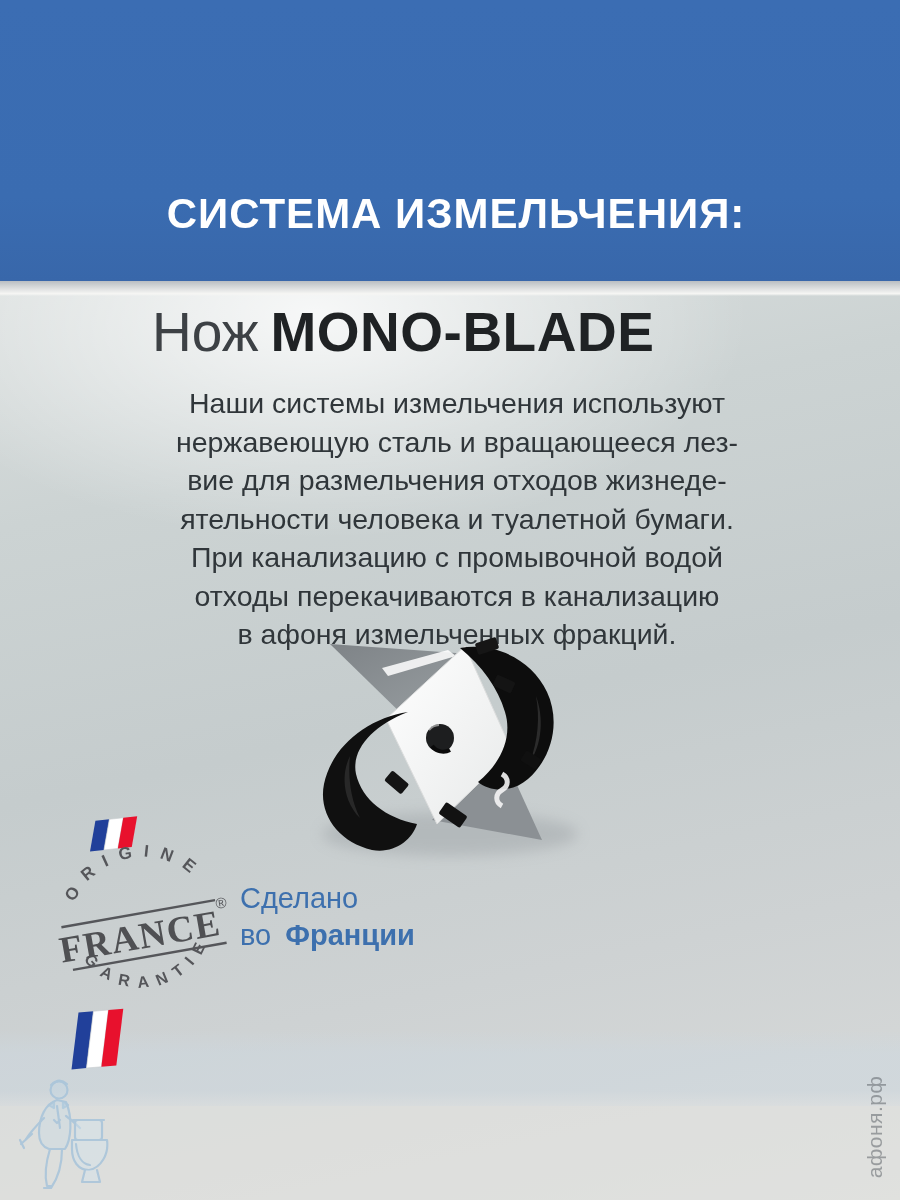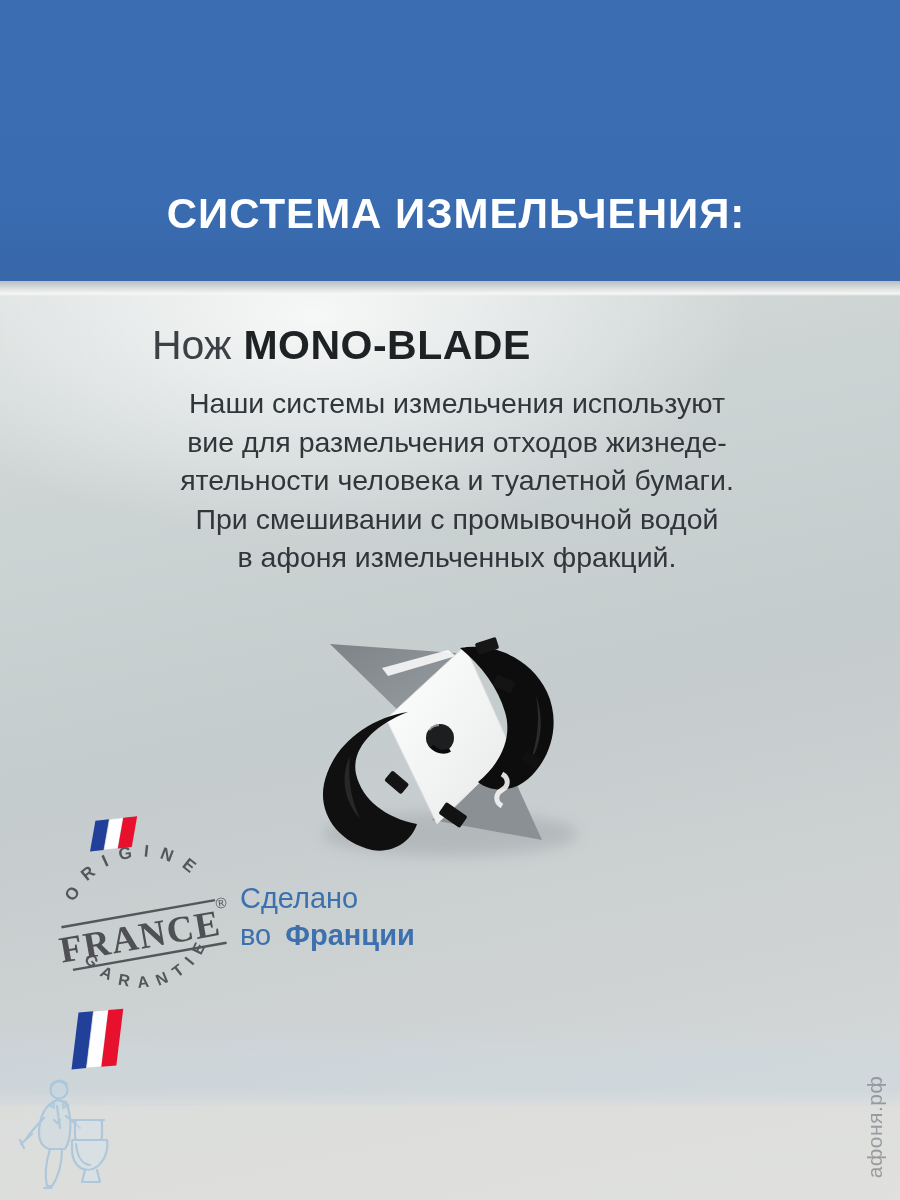--- a/index.html
+++ b/index.html
@@ -33,22 +33,22 @@
     text-align:center; color:#ffffff; font-size:42px; font-weight:700;
     letter-spacing:1px; white-space:nowrap;margin-left:6px;
   }
   .header-edge{
     position:absolute; top:281px; left:0; width:100%; height:15px;
     background:linear-gradient(180deg,#b9bec2 0%,#f6f6f4 85%, rgba(246,246,244,0) 100%);
   }
 
   
   .product-heading{
-    position:absolute; left:152px; top:322px; white-space:nowrap;
-    font-size:41px; color:#3c4043;
+    position:absolute; left:152px; top:300px; white-space:nowrap;
+    font-size:55px; color:#3c4043;
   }
   .product-heading .name-prefix{ font-weight:400; color:#3d4145; }
   .product-heading .name-bold{ font-weight:800; color:#1f2224; letter-spacing:0.5px; margin-left:12px; }
 
   
   .description{
     position:absolute; left:152px; top:384px; width:610px;
     font-size:28.5px; line-height:38.5px; color:#30363a;
   }
   .description .line{ white-space:nowrap;text-align:center; }
@@ -92,23 +92,25 @@
     <div class="header-title">СИСТЕМА ИЗМЕЛЬЧЕНИЯ:</div>
   </div>
   <div class="header-edge"></div>
 
   <div class="product-heading">
     <span class="name-prefix">Нож</span><span class="name-bold">MONO-BLADE</span>
   </div>
 
   <div class="description">
     <div class="line">Наши системы измельчения используют</div>
+    <div class="line">нержавеющую сталь и вращающееся лез-</div>
     <div class="line">вие для размельчения отходов жизнеде-</div>
     <div class="line">ятельности человека и туалетной бумаги.</div>
-    <div class="line">При смешивании с промывочной водой</div>
+    <div class="line">При канализацию с промывочной водой</div>
+    <div class="line">отходы перекачиваются в канализацию</div>
     <div class="line">в афоня измельченных фракций.</div>
   </div>
 
   <div class="blade-wrap">
     <svg width="330" height="248" viewBox="0 0 330 248">
       <defs>
         <filter id="soft" x="-40%" y="-40%" width="180%" height="180%">
           <feGaussianBlur stdDeviation="7"></feGaussianBlur>
         </filter>
         <linearGradient id="gradWhite" x1="0" y1="0" x2="1" y2="1">

